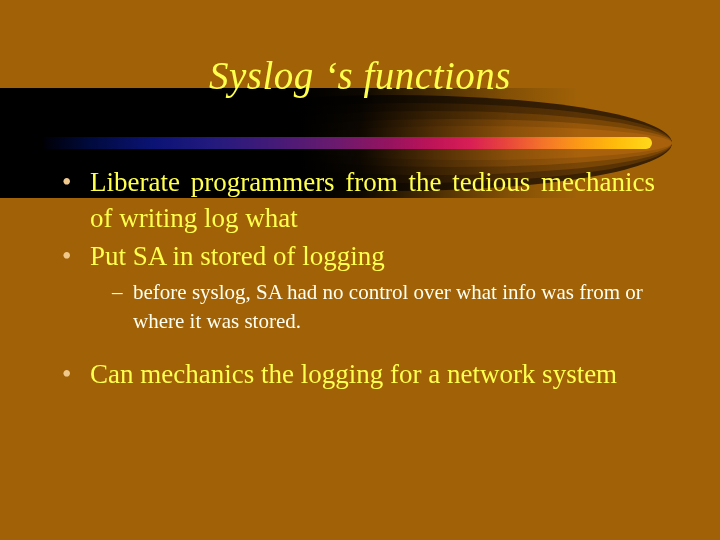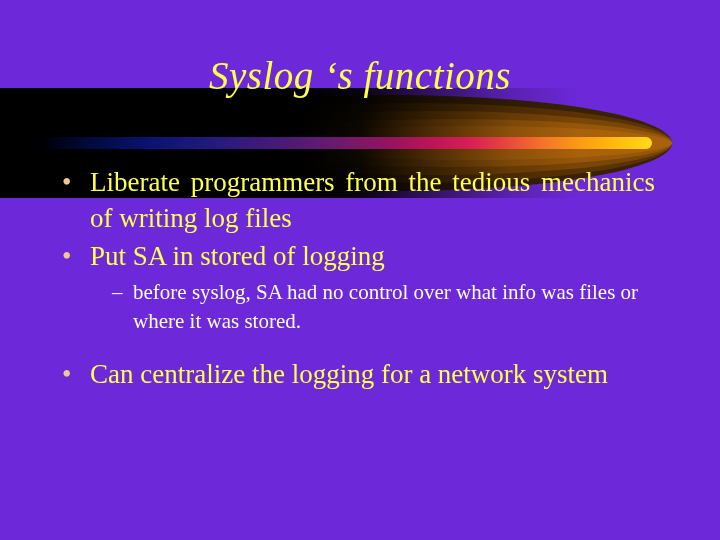--- a/index.html
+++ b/index.html
@@ -4,21 +4,21 @@
 <style>
   html, body {
     margin: 0;
     padding: 0;
     background: #000000;
   }
   #slide {
     position: relative;
     width: 720px;
     height: 540px;
-    background: #6d28d9;
+    background: #a16207;
     overflow: hidden;
     font-family: "Liberation Serif", "DejaVu Serif", serif;
   }
 
   
   #title {
     position: absolute;
     left: 0;
     top: 54px;
     width: 720px;
@@ -160,34 +160,34 @@
     <div id="halo-fade"></div>
     <div id="bar"></div>
   </div>
 
   <div id="title">Syslog ‘s functions</div>
 
   <div id="body">
 
     <div class="lvl1">
       <span class="mk">•</span>
-      <span>Liberate programmers from the tedious mechanics of writing log files</span>
+      <span>Liberate programmers from the tedious mechanics of writing log what</span>
     </div>
 
     <div class="lvl1 nojust">
       <span class="mk">•</span>
       <span>Put SA in stored of logging</span>
     </div>
 
     <div class="lvl2">
       <span class="mk">–</span>
-      <span>before syslog, SA had no control over what info was files or where it was stored.</span>
+      <span>before syslog, SA had no control over what info was from or where it was stored.</span>
     </div>
 
     <div class="gap"></div>
 
     <div class="lvl1">
       <span class="mk">•</span>
-      <span>Can centralize the logging for a network system</span>
+      <span>Can mechanics the logging for a network system</span>
     </div>
 
   </div>
 </div>
 
 </body></html>

